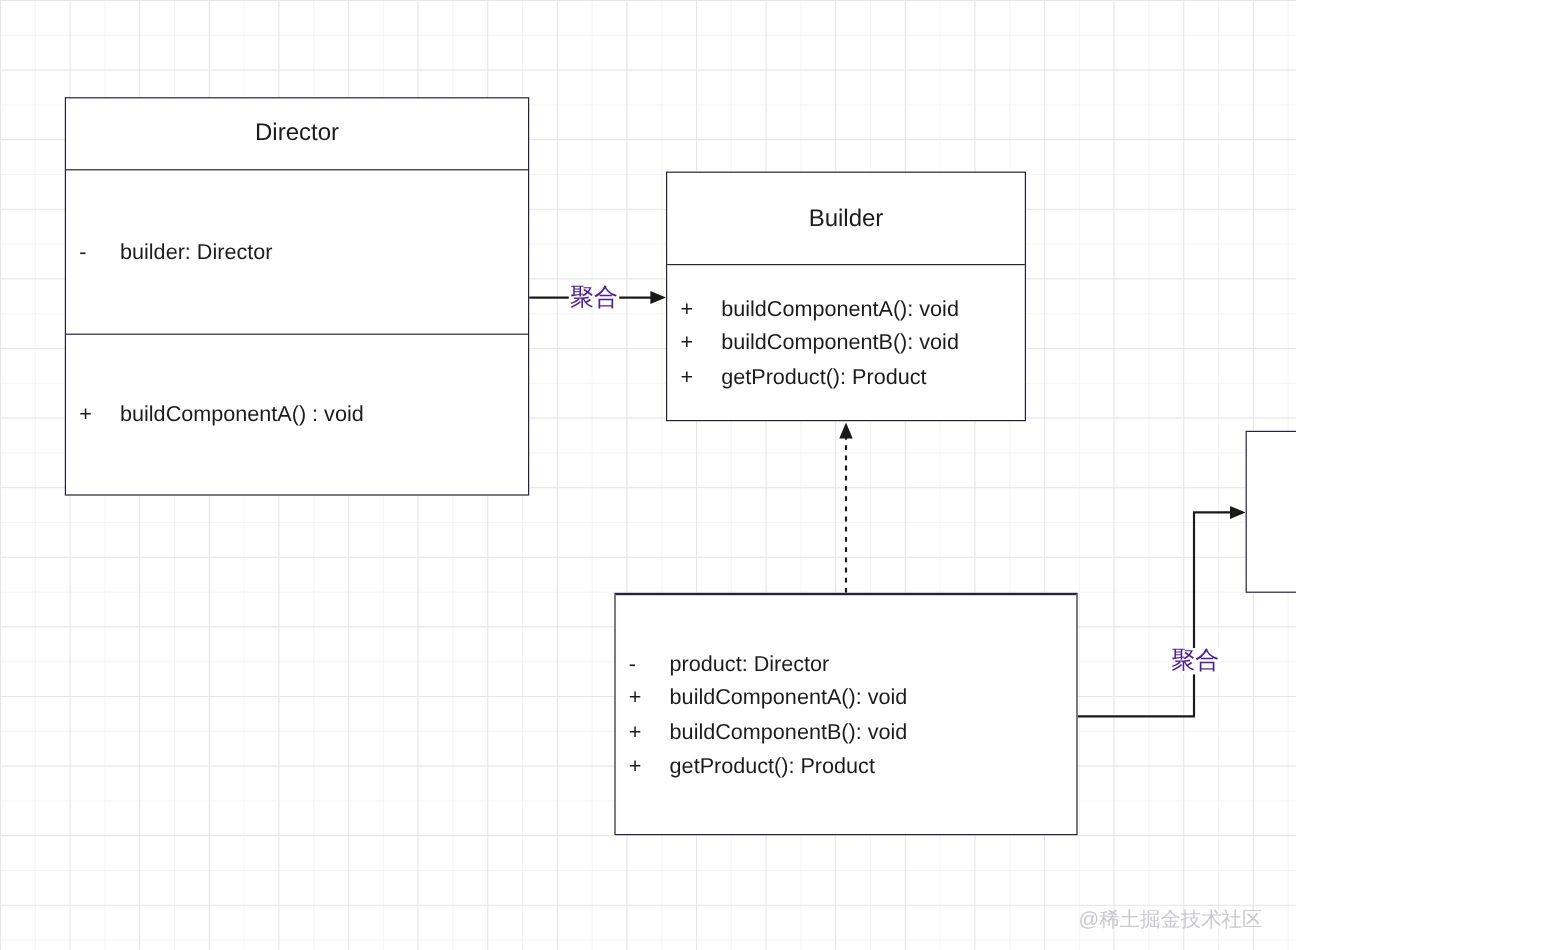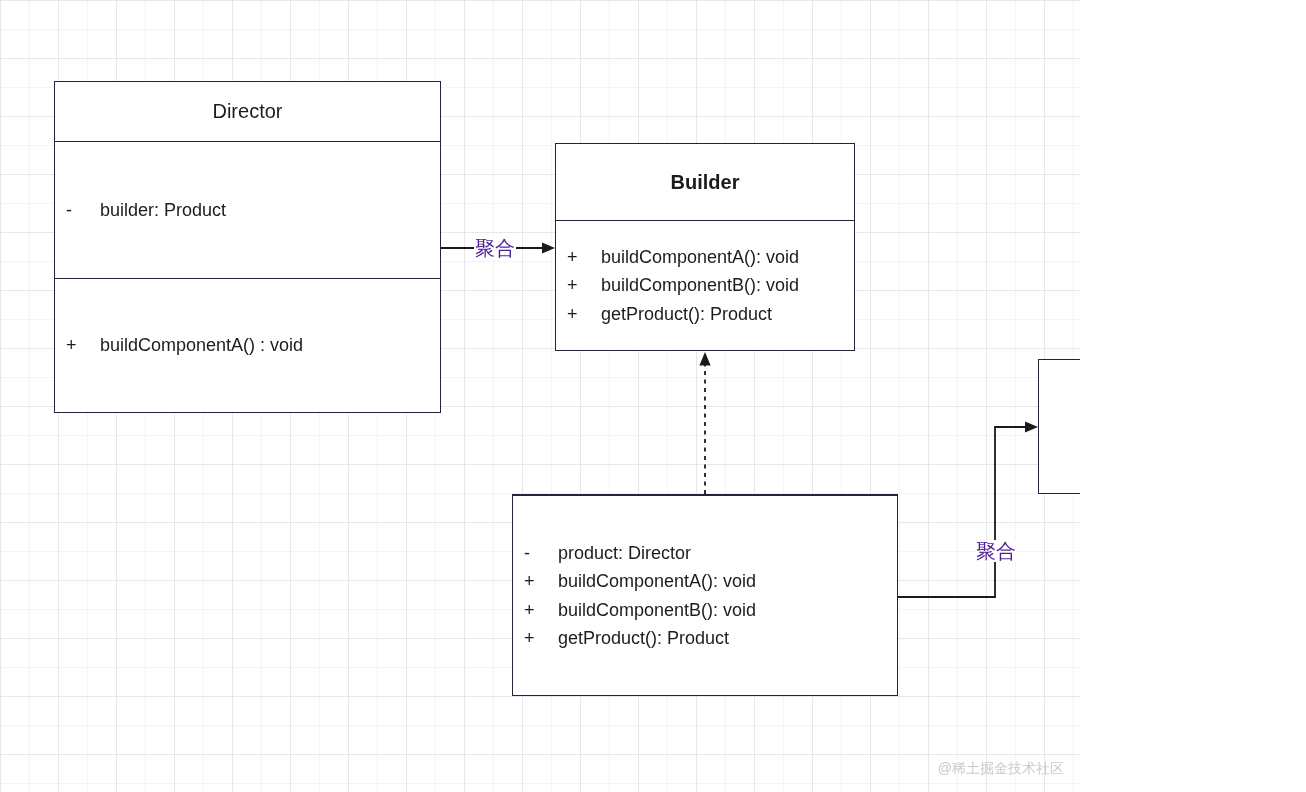--- a/index.html
+++ b/index.html
@@ -70,36 +70,36 @@
     position: absolute;
     background: #ffffff;
     font-size: 20px;
     line-height: 22px;
     padding: 0 1px;
     color: #4c1d95;
     white-space: nowrap;
   }
   .watermark {
     position: absolute;
-    right: 16px;
+    right: 28px;
     bottom: 14px;
-    font-size: 14px;
+    font-size: 17px;
     color: #c9c9cd;
     white-space: nowrap;
     margin-top: 36px;
   }
 
   
   #cls-director        { left: 54px;  top: 81px;  width: 387px; height: 332px; }
   #cls-director .uml-title { height: 59px; }
   #cls-director .attrs  { height: 137px; flex: 0 0 auto; }
   #cls-director .methods{ flex: 1 1 auto; }
 
   #cls-builder         { left: 555px; top: 143px; width: 300px; height: 208px; }
-  #cls-builder .uml-title { height: 76px; font-weight: bold; }
+  #cls-builder .uml-title { height: 76px; }
 
   #cls-concrete        { left: 512px; top: 494px; width: 386px; height: 202px; }
   #cls-concrete .uml-title { height: 57px; }
 
   #cls-product         { left: 1038px; top: 359px; width: 179px; height: 135px; }
   #cls-product .uml-title { height: 100%; flex: 1 1 auto; }
 
   #label-agg-1 { left: 474px; top: 237px; }
   #label-agg-2 { left: 975px; top: 540px; }
 </style>
@@ -124,21 +124,21 @@
       <polyline points="898,597 995,597 995,427 1026,427" fill="none" stroke="#1a1a1a" stroke-width="1.8"></polyline>
       <polygon points="1038,427 1025,421.6 1025,432.4" fill="#1a1a1a"></polygon>
     </g>
   </svg>
 
   <div class="uml-class" id="cls-director">
     <div class="uml-title">Director</div>
     <div class="uml-compartment attrs">
       <div class="member-row">
         <span class="vis">-</span>
-        <span class="sig">builder: Product</span>
+        <span class="sig">builder: Director</span>
       </div>
     </div>
     <div class="uml-compartment methods">
       <div class="member-row">
         <span class="vis">+</span>
         <span class="sig">buildComponentA() : void</span>
       </div>
     </div>
   </div>
 

